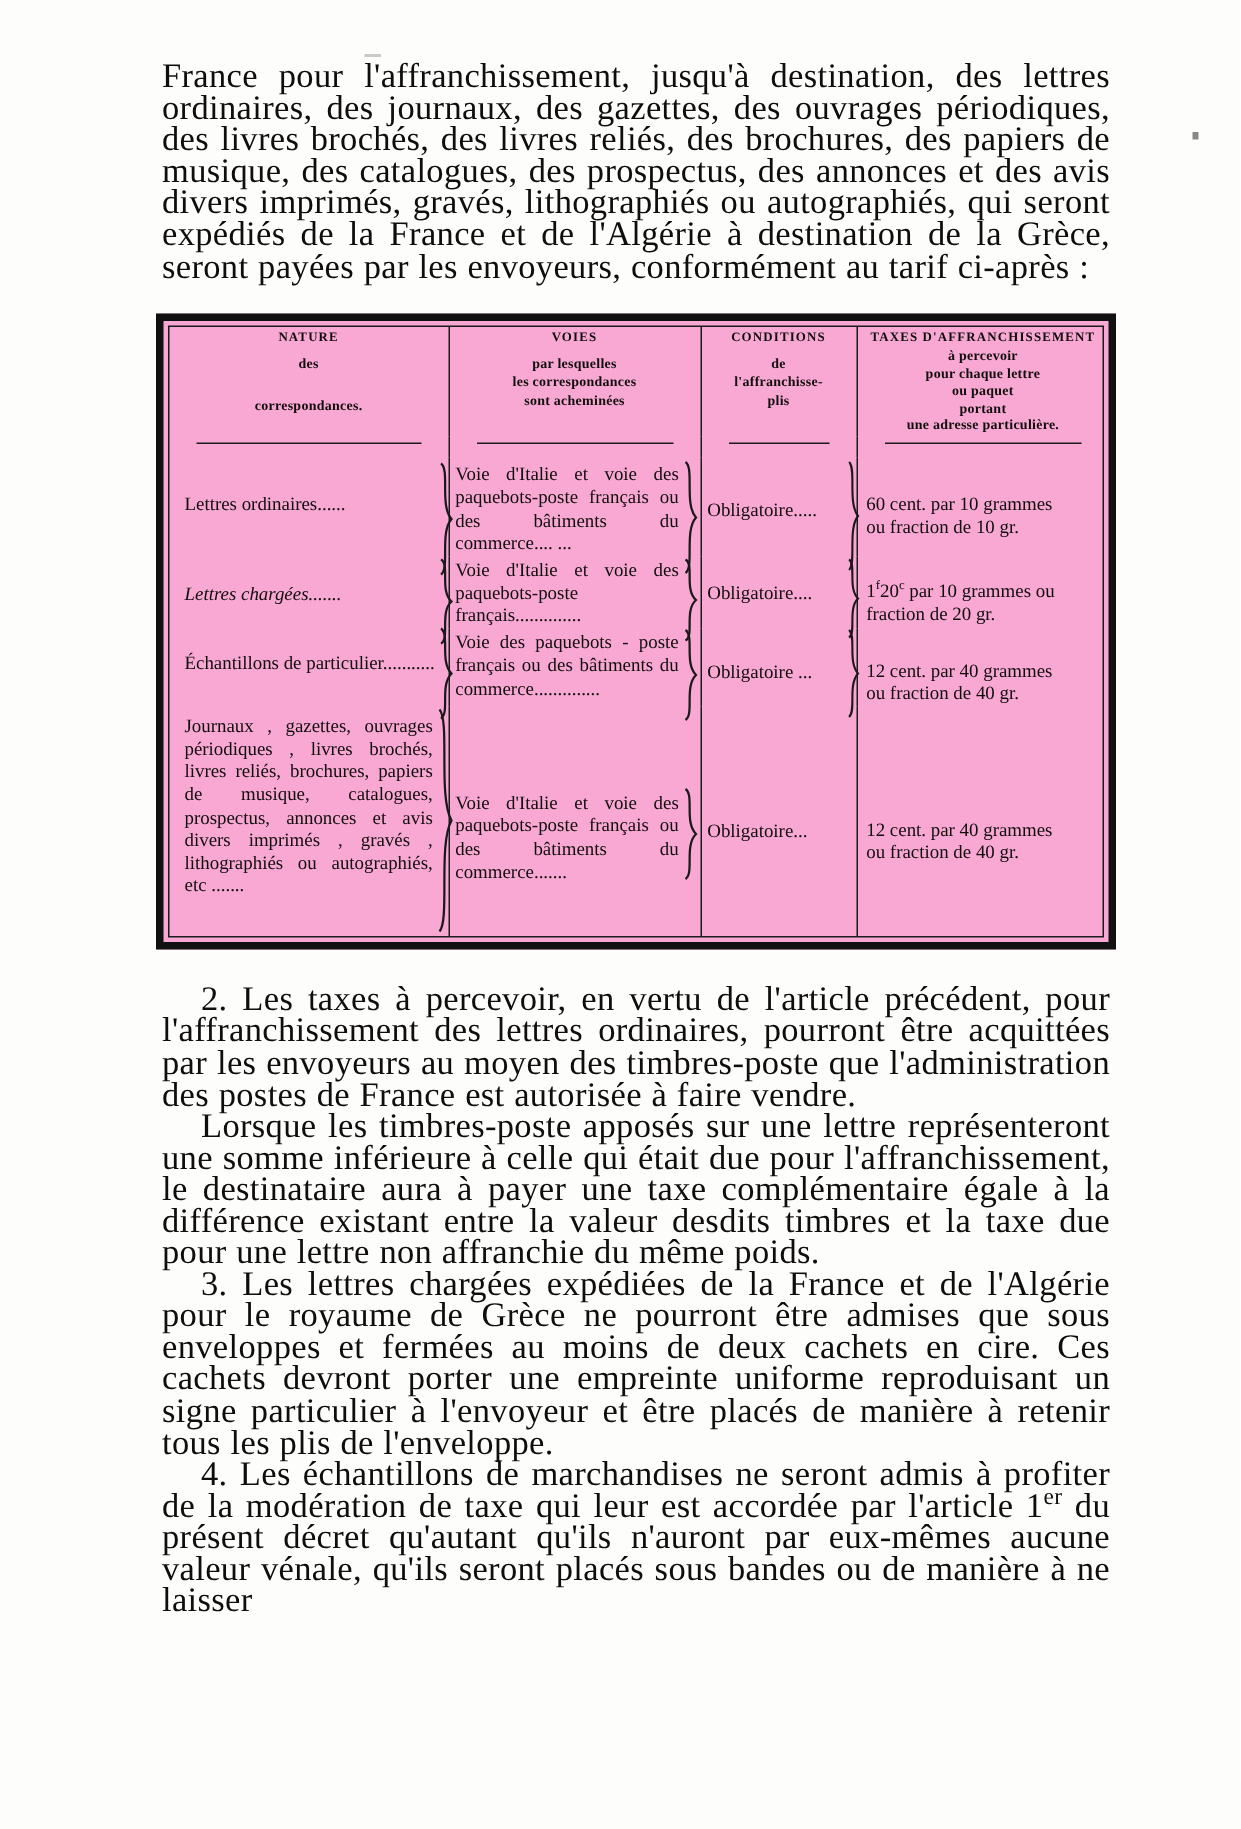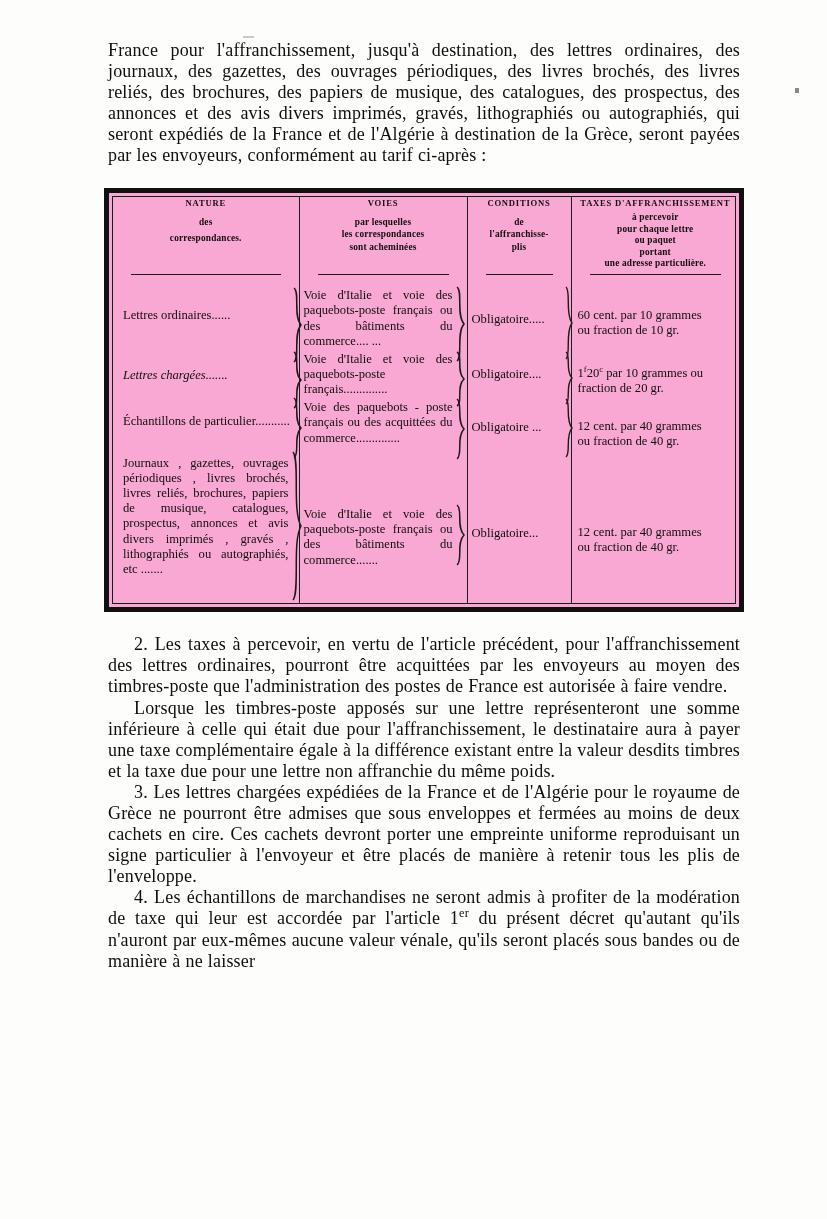--- a/index.html
+++ b/index.html
@@ -25,21 +25,21 @@
 
   #content {
     position: absolute;
     left: 108px;
     top: 40px;
     width: 632px;
   }
 
   p.para {
     margin: 0;
-    font-size: 18px;
+    font-size: 23px;
     line-height: 21.1px;
     text-align: justify;
     text-justify: inter-word;
     letter-spacing: 0.01em;
     word-spacing: 0.02em;
     -webkit-font-smoothing: none;
   }
   p.indent { text-indent: 26px; }
 
   
@@ -169,21 +169,21 @@
             <col class="c1">
               <col class="c2">
               <col class="c3">
               <col class="c4">
           </colgroup>
           <thead>
             <tr>
               <th class="vr">
                 <span class="cap">NATURE</span>
                 <span class="sub">des</span>
-                <span class="sub" style="margin-top:4px">correspondances.</span>
+                <span class="sub" style="margin-top:16px">correspondances.</span>
               </th>
               <th class="vr">
                 <span class="cap">VOIES</span>
                 <span class="sub">par lesquelles</span>
                 <span class="sub">les correspondances</span>
                 <span class="sub">sont acheminées</span>
               </th>
               <th class="vr">
                 <span class="cap">CONDITIONS</span>
                 <span class="sub">de</span>
@@ -294,21 +294,21 @@
               <td class="vr c-nature">
                 <div class="cellwrap" style="padding-top:16px;padding-bottom:8px;">
                   <span class="txt just" style="display:block;padding-right:6px">Échantillons de particulier...........</span>
                   <svg class="bracesvg" style="position:absolute;right:-7px;top:-2px;" width="12" height="64" viewBox="0 0 12 64">
                     <path d="M2 2 C8 6, 1 24, 9 32 C1 40, 8 58, 2 62" fill="none" stroke="#1a1a1a" stroke-width="1.5"></path>
                   </svg>
                 </div>
               </td>
               <td class="vr c-voies">
                 <div class="cellwrap" style="padding-top:2px;">
-                  <span class="just" style="display:block;padding-right:12px">Voie des paquebots - poste français ou des acquittées du commerce..............</span>
+                  <span class="just" style="display:block;padding-right:12px">Voie des paquebots - poste français ou des bâtiments du commerce..............</span>
                   <svg class="bracesvg" style="position:absolute;right:-2px;top:-1px;" width="12" height="64" viewBox="0 0 12 64">
                     <path d="M2 2 C8 6, 1 24, 9 32 C1 40, 8 58, 2 62" fill="none" stroke="#1a1a1a" stroke-width="1.5"></path>
                   </svg>
                 </div>
               </td>
               <td class="vr c-cond">
                 <div class="cellwrap" style="padding-top:22px">
                   <span>Obligatoire ...</span>
                   <svg class="bracesvg" style="position:absolute;right:-3px;top:-1px;" width="10" height="62" viewBox="0 0 10 62">
                     <path d="M2 2 C7 6, 1 23, 8 31 C1 39, 7 56, 2 60" fill="none" stroke="#1a1a1a" stroke-width="1.4"></path>

